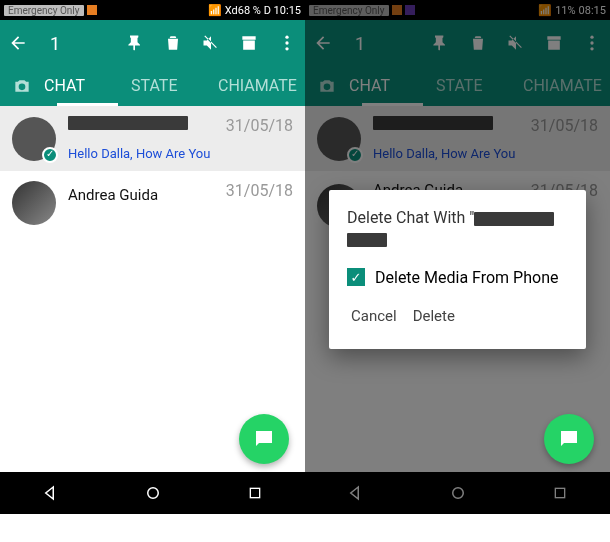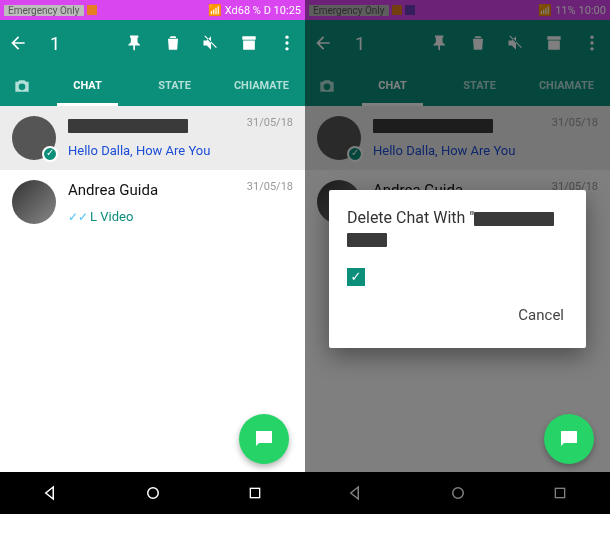--- a/index.html
+++ b/index.html
@@ -1,74 +1,74 @@
 <!DOCTYPE html>
 <html><head>
 <meta charset="utf-8">
 <style>
 *{margin:0;padding:0;box-sizing:border-box;font-family:Roboto,Arial,sans-serif}
 body{width:610px;height:542px;background:#fff;overflow:hidden}
 .screens{display:flex;width:610px;height:514px}
 .screen{width:305px;height:514px;position:relative;background:#fff;overflow:hidden}
 .screen.right{background:#fff}
 .overlay{position:absolute;inset:0;background:rgba(0,0,0,0.5);z-index:5}
-.statusbar{height:20px;background:#d946ef;color:#fff;font-size:11px;display:flex;align-items:center;padding:0 4px;justify-content:space-between}
+.statusbar{height:20px;background:#000000;color:#fff;font-size:11px;display:flex;align-items:center;padding:0 4px;justify-content:space-between}
 .sb-left{display:flex;align-items:center;gap:3px}
 .sb-right{display:flex;align-items:center;gap:3px}
 .emergency{background:#bdbdbd;color:#555;padding:0 4px;font-size:10px;border-radius:1px}
 .orange-sq{width:10px;height:10px;background:#e67e22;display:inline-block}
 .purple-sq{width:10px;height:10px;background:#6b3db8;display:inline-block}
 .toolbar{height:46px;background:#0b8e7a;display:flex;align-items:center;padding:0 8px;gap:18px;color:#fff}
 .tb-icon{width:20px;height:20px;display:flex;align-items:center;justify-content:center;cursor:pointer}
 .tb-count{font-size:18px;font-weight:400;margin-left:4px}
 .tb-spacer{flex:1}
 .tabs{height:40px;background:#0b8e7a;display:flex;align-items:center}
 .tab-cam{width:44px;display:flex;align-items:center;justify-content:center;color:#b2dfd7}
-.tab{flex:1;text-align:center;color:#b2dfd7;font-size:11px;font-weight:700;height:40px;line-height:40px;position:relative}
+.tab{flex:1;text-align:left;color:#b2dfd7;font-size:16px;font-weight:400;height:40px;line-height:40px;position:relative}
 .tab.active{color:#fff}
 .tab.active::after{content:"";position:absolute;bottom:0;left:15%;right:15%;height:3px;background:#fff}
 .chatlist{background:#fff}
 .chatrow{display:flex;padding:10px 12px;gap:12px;align-items:center;position:relative}
 .chatrow.selected{background:#ececec}
 .avatar{width:44px;height:44px;border-radius:50%;background:#555;flex-shrink:0;position:relative}
 .avatar.photo{background:linear-gradient(135deg,#333,#888)}
 .check-badge{position:absolute;bottom:-2px;right:-2px;width:16px;height:16px;border-radius:50%;background:#0b8e7a;border:2px solid #fff}
 .check-badge::after{content:"✓";color:#fff;font-size:10px;position:absolute;top:-1px;left:2px}
 .chatinfo{flex:1;min-width:0}
-.chatname{font-size:15px;color:#111;margin-bottom:10px;display:flex;align-items:center;gap:4px}
+.chatname{font-size:15px;color:#111;margin-bottom:16px;display:flex;align-items:center;gap:4px}
 .redacted{display:inline-block;height:14px;background:#3a3a3a;border-radius:1px}
 .chatpreview{font-size:13px;color:#1d4ed8}
 .chatpreview.teal{color:#0b8e7a}
-.chatdate{font-size:11px;color:#999;position:absolute;top:10px;right:12px}
+.chatdate{font-size:16px;color:#999;position:absolute;top:10px;right:12px}
 .ticks{color:#4fc3f7;font-size:12px;margin-right:2px}
 .fab{position:absolute;bottom:50px;right:16px;width:50px;height:50px;border-radius:50%;background:#25d366;display:flex;align-items:center;justify-content:center;box-shadow:0 3px 6px rgba(0,0,0,0.3);z-index:10}
 .dialog{position:absolute;top:190px;left:24px;right:24px;background:#fff;border-radius:2px;padding:18px;z-index:20;box-shadow:0 8px 24px rgba(0,0,0,0.4)}
 .dialog-title{font-size:16px;color:#333;margin-bottom:6px;line-height:1.3}
 .dialog-title .redacted{vertical-align:middle}
 .dialog-check{display:flex;align-items:center;gap:10px;margin:18px 0 14px}
 .checkbox{width:18px;height:18px;background:#0b8e7a;display:flex;align-items:center;justify-content:center;color:#fff;font-size:13px}
-.dialog-actions{display:flex;justify-content:flex-end;gap:8px}
+.dialog-actions{display:flex;gap:8px}
 .dialog-btn{color:#444;font-size:15px;padding:6px 4px;cursor:pointer}
 .navbar{position:absolute;bottom:0;left:0;right:0;height:42px;background:#000;display:flex;align-items:center;justify-content:space-around}
 svg{display:block}
 </style>
 </head>
 <body>
 
 <div class="screens">
 
   <div class="screen">
     <div class="statusbar">
       <div class="sb-left">
         <span class="emergency">Emergency Only</span>
         <span class="orange-sq"></span>
       </div>
       <div class="sb-right">
         <span>📶</span>
-        <span>Xd68 % D 10:25</span>
+        <span>Xd68 % D 10:15</span>
       </div>
     </div>
     <div class="toolbar">
       <span class="tb-icon">
           <svg viewBox="0 0 24 24" width="22" height="22" fill="#fff">
             <path d="M20 11H7.8l5.6-5.6L12 4l-8 8 8 8 1.4-1.4L7.8 13H20z"></path>
           </svg>
         </span>
       <span class="tb-count">1</span>
       <span class="tb-spacer"></span>
@@ -120,21 +120,20 @@
               <span class="redacted" style="width:120px"></span>
             </div>
           <div class="chatpreview">Hello Dalla, How Are You</div>
         </div>
         <div class="chatdate">31/05/18</div>
       </div>
       <div class="chatrow">
         <div class="avatar photo"></div>
         <div class="chatinfo">
           <div class="chatname">Andrea Guida</div>
-          <div class="chatpreview teal"><span class="ticks">✓✓</span><span>L Video</span></div>
         </div>
         <div class="chatdate">31/05/18</div>
       </div>
     </div>
     <div class="fab">
         <svg viewBox="0 0 24 24" width="24" height="24" fill="#fff">
           <path d="M4 4h16v12H7l-3 3z"></path>
         </svg>
       </div>
     <div class="navbar">
@@ -159,21 +158,21 @@
   <div class="screen right">
     <div class="statusbar">
       <div class="sb-left">
         <span class="emergency">Emergency Only</span>
         <span class="orange-sq"></span>
         <span class="purple-sq"></span>
       </div>
       <div class="sb-right">
         <span>📶</span>
         <span>11%</span>
-        <span>10:00</span>
+        <span>08:15</span>
       </div>
     </div>
     <div class="toolbar">
       <span class="tb-icon">
           <svg viewBox="0 0 24 24" width="22" height="22" fill="#fff">
             <path d="M20 11H7.8l5.6-5.6L12 4l-8 8 8 8 1.4-1.4L7.8 13H20z"></path>
           </svg>
         </span>
       <span class="tb-count">1</span>
       <span class="tb-spacer"></span>
@@ -242,23 +241,25 @@
         <svg viewBox="0 0 24 24" width="24" height="24" fill="#fff">
           <path d="M4 4h16v12H7l-3 3z"></path>
         </svg>
       </div>
     <div class="dialog">
       <div class="dialog-title">
         <span>Delete Chat With "</span><span class="redacted" style="width:80px"></span><br><span class="redacted" style="width:40px"></span>
       </div>
       <div class="dialog-check">
         <div class="checkbox">✓</div>
+        <span>Delete Media From Phone</span>
       </div>
       <div class="dialog-actions">
         <span class="dialog-btn">Cancel</span>
+        <span class="dialog-btn">Delete</span>
       </div>
     </div>
     <div class="navbar">
       <span>
           <svg width="18" height="18" viewBox="0 0 24 24" stroke="#fff" fill="none" stroke-width="2">
             <path d="M15 4l-10 8 10 8z"></path>
           </svg>
         </span>
       <span>
           <svg width="18" height="18" viewBox="0 0 24 24" stroke="#fff" fill="none" stroke-width="2">

